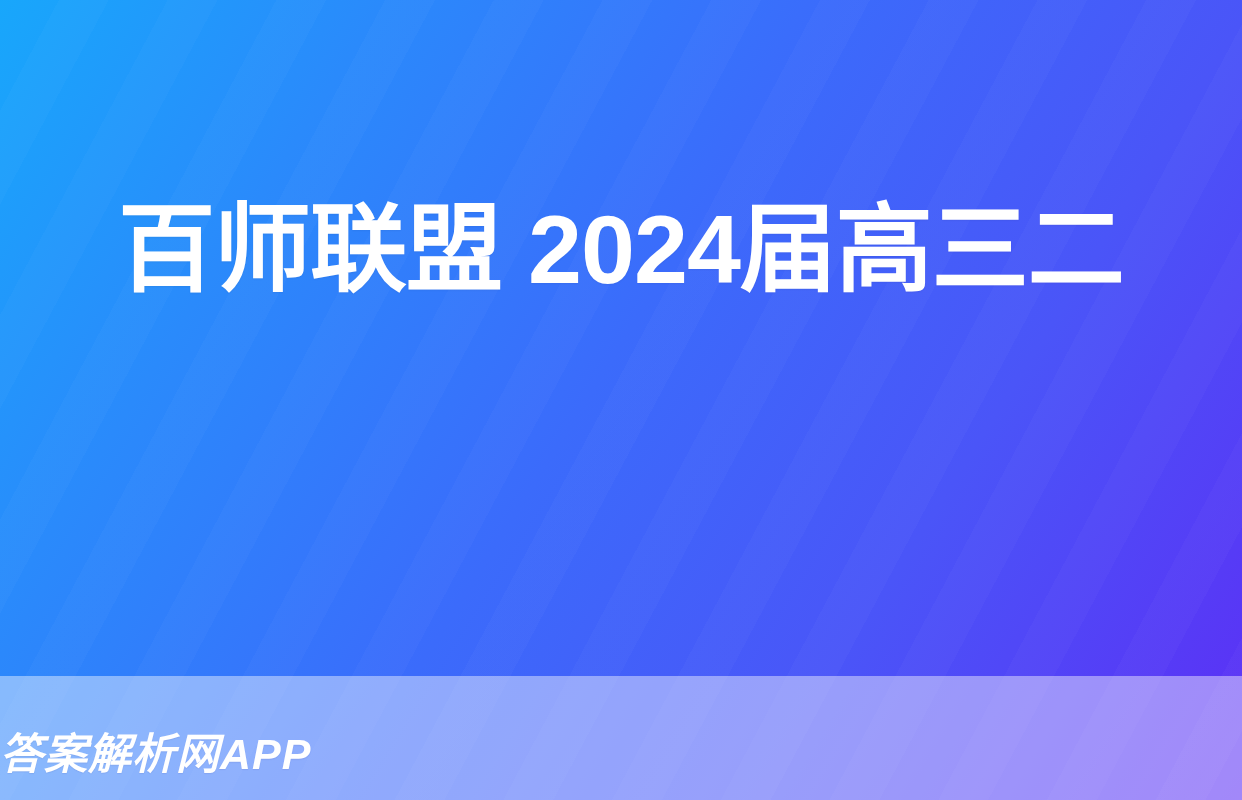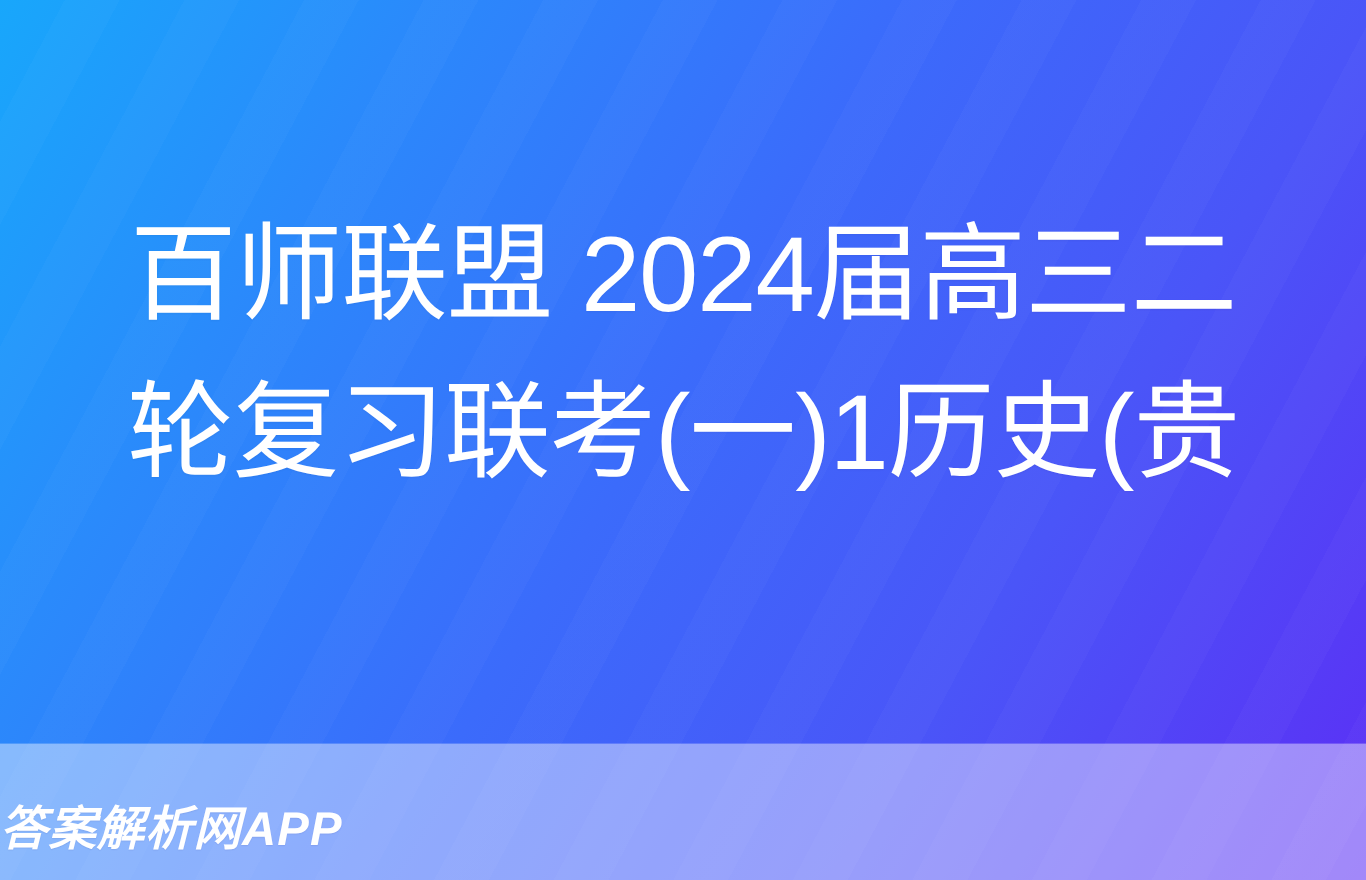--- a/index.html
+++ b/index.html
@@ -52,21 +52,21 @@
     padding: 0 70px;
     box-sizing: border-box;
     text-align: center;
   }
 
   .title-line {
     display: block;
     color: #ffffff;
     font-size: 97px;
     line-height: 143px;
-    font-weight: 400;
+    font-weight: 700;
     letter-spacing: -1px;
     white-space: nowrap;
     text-shadow: 0 1px 2px rgba(0,0,0,0.05);
     text-align: center;
   }
 
   
   #watermark-band {
     position: absolute;
     left: 0;
@@ -92,20 +92,19 @@
 </style>
 </head>
 <body>
 
 <div id="poster">
 
   <div id="sheen"></div>
 
   <div id="title-area">
     <span class="title-line">百师联盟 2024届高三二</span>
-    <span class="title-line">轮复习联考(一)1历史(贵</span>
   </div>
 
   <div id="watermark-band">
     <span id="watermark-text">答案解析网APP</span>
   </div>
 
 </div>
 
 </body></html>

